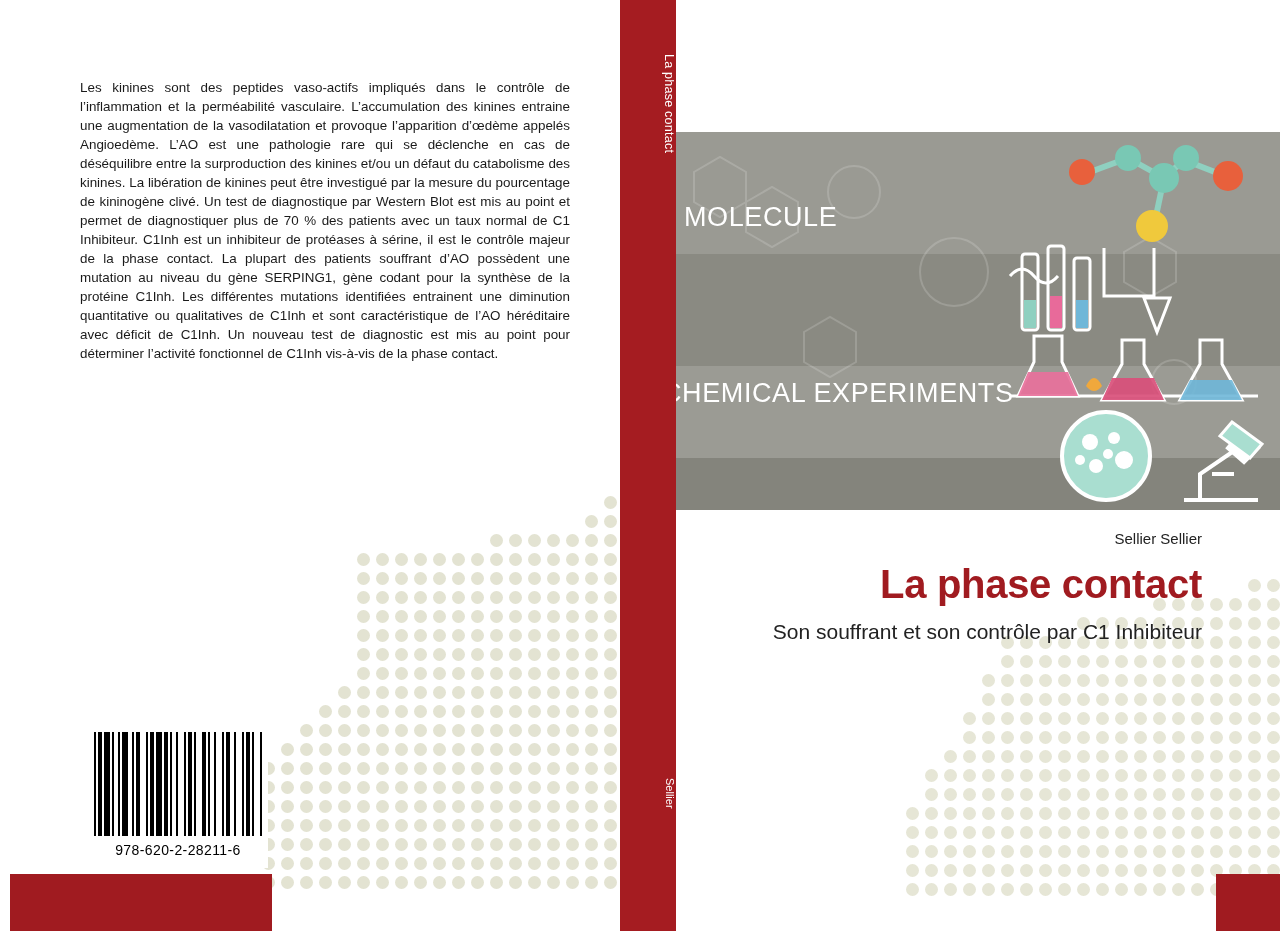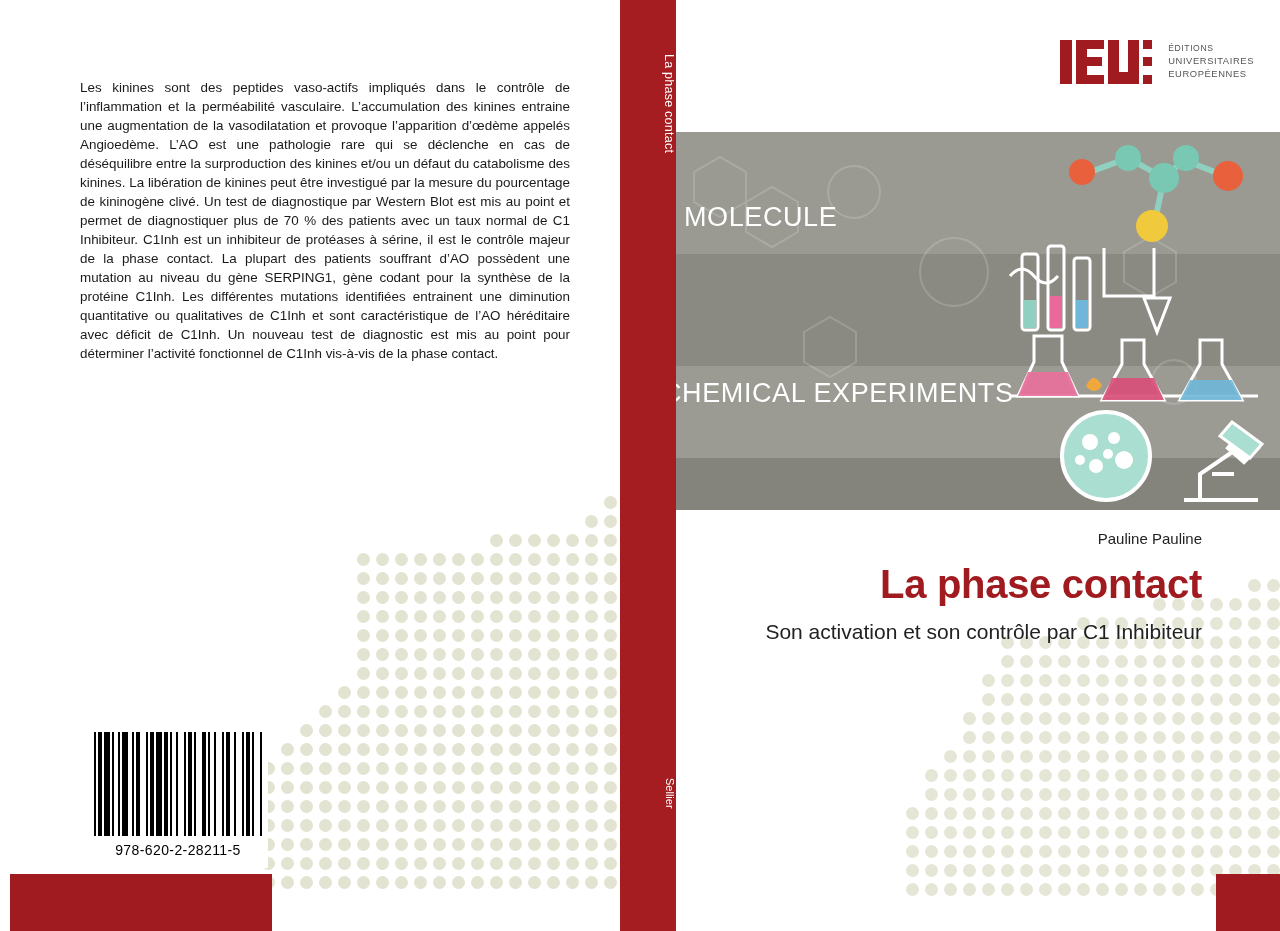--- a/index.html
+++ b/index.html
@@ -567,49 +567,33 @@
           <div class="bar" style="left: 114px; width: 2px;"></div>
           <div class="bar" style="left: 120px; width: 2px;"></div>
           <div class="bar" style="left: 128px; width: 2px;"></div>
           <div class="bar" style="left: 132px; width: 4px;"></div>
           <div class="bar" style="left: 140px; width: 2px;"></div>
           <div class="bar" style="left: 148px; width: 2px;"></div>
           <div class="bar" style="left: 152px; width: 4px;"></div>
           <div class="bar" style="left: 158px; width: 2px;"></div>
           <div class="bar" style="left: 166px; width: 2px;"></div>
         </div>
-      <div id="barcode-number">978-620-2-28211-5</div>
+      <div id="barcode-number">978-620-2-28211-6</div>
     </div>
 
     <div id="back-bottom-bar"></div>
   </div>
 
   <div id="spine">
     <div id="spine-title">La phase contact</div>
     <div id="spine-author">Sellier</div>
   </div>
 
   <div id="front-cover">
 
-    <div id="publisher">
-      <div id="eue-mark">
-        <svg width="96" height="48" viewBox="0 0 96 48">
-          <rect x="0" y="0" width="96" height="48" fill="#ffffff"></rect>
-          <path d="M2 2 L2 46 L14 46 L14 2 Z" fill="#a01b20"></path>
-          <path d="M18 2 L46 2 L46 11 L29 11 L29 19 L44 19 L44 28 L29 28 L29 37 L46 37 L46 46 L18 46 Z" fill="#a01b20"></path>
-          <path d="M50 2 L61 2 L61 34 L70 34 L70 2 L81 2 L81 46 L50 46 Z" fill="#a01b20"></path>
-          <path d="M85 2 L94 2 L94 11 L85 11 Z M85 19 L94 19 L94 28 L85 28 Z M85 37 L94 37 L94 46 L85 46 Z" fill="#a01b20"></path>
-        </svg>
-      </div>
-      <div id="pub-lines">
-        <div class="l1">ÉDITIONS</div>
-        <div>UNIVERSITAIRES</div>
-        <div>EUROPÉENNES</div>
-      </div>
-    </div>
 
     <div id="cover-image">
       <div class="band" id="band-top"></div>
       <div class="band" id="band-mid"></div>
       <div class="band" id="band-low"></div>
       <div class="band" id="band-bot"></div>
 
       <svg width="626" height="378" style="position:absolute;left:0;top:0;opacity:0.16">
         <g stroke="#ffffff" stroke-width="2" fill="none">
           <polygon points="40,40 66,25 92,40 92,70 66,85 40,70"></polygon>
@@ -949,20 +933,20 @@
         <div class="dot" style="left: 228px; top: 323px; background: rgb(230, 230, 214);"></div>
         <div class="dot" style="left: 247px; top: 323px; background: rgb(230, 230, 214);"></div>
         <div class="dot" style="left: 266px; top: 323px; background: rgb(230, 230, 214);"></div>
         <div class="dot" style="left: 285px; top: 323px; background: rgb(230, 230, 214);"></div>
         <div class="dot" style="left: 304px; top: 323px; background: rgb(230, 230, 214);"></div>
         <div class="dot" style="left: 323px; top: 323px; background: rgb(230, 230, 214);"></div>
         <div class="dot" style="left: 342px; top: 323px; background: rgb(230, 230, 214);"></div>
         <div class="dot" style="left: 361px; top: 323px; background: rgb(230, 230, 214);"></div>
       </div>
 
-    <div id="author-name">Pauline Pauline</div>
+    <div id="author-name">Sellier Sellier</div>
     <div id="main-title">La phase contact</div>
-    <div id="subtitle">Son activation et son contrôle par C1 Inhibiteur</div>
+    <div id="subtitle">Son souffrant et son contrôle par C1 Inhibiteur</div>
 
     <div id="front-bottom-bar"></div>
   </div>
 
 </div>
 
 </body></html>

